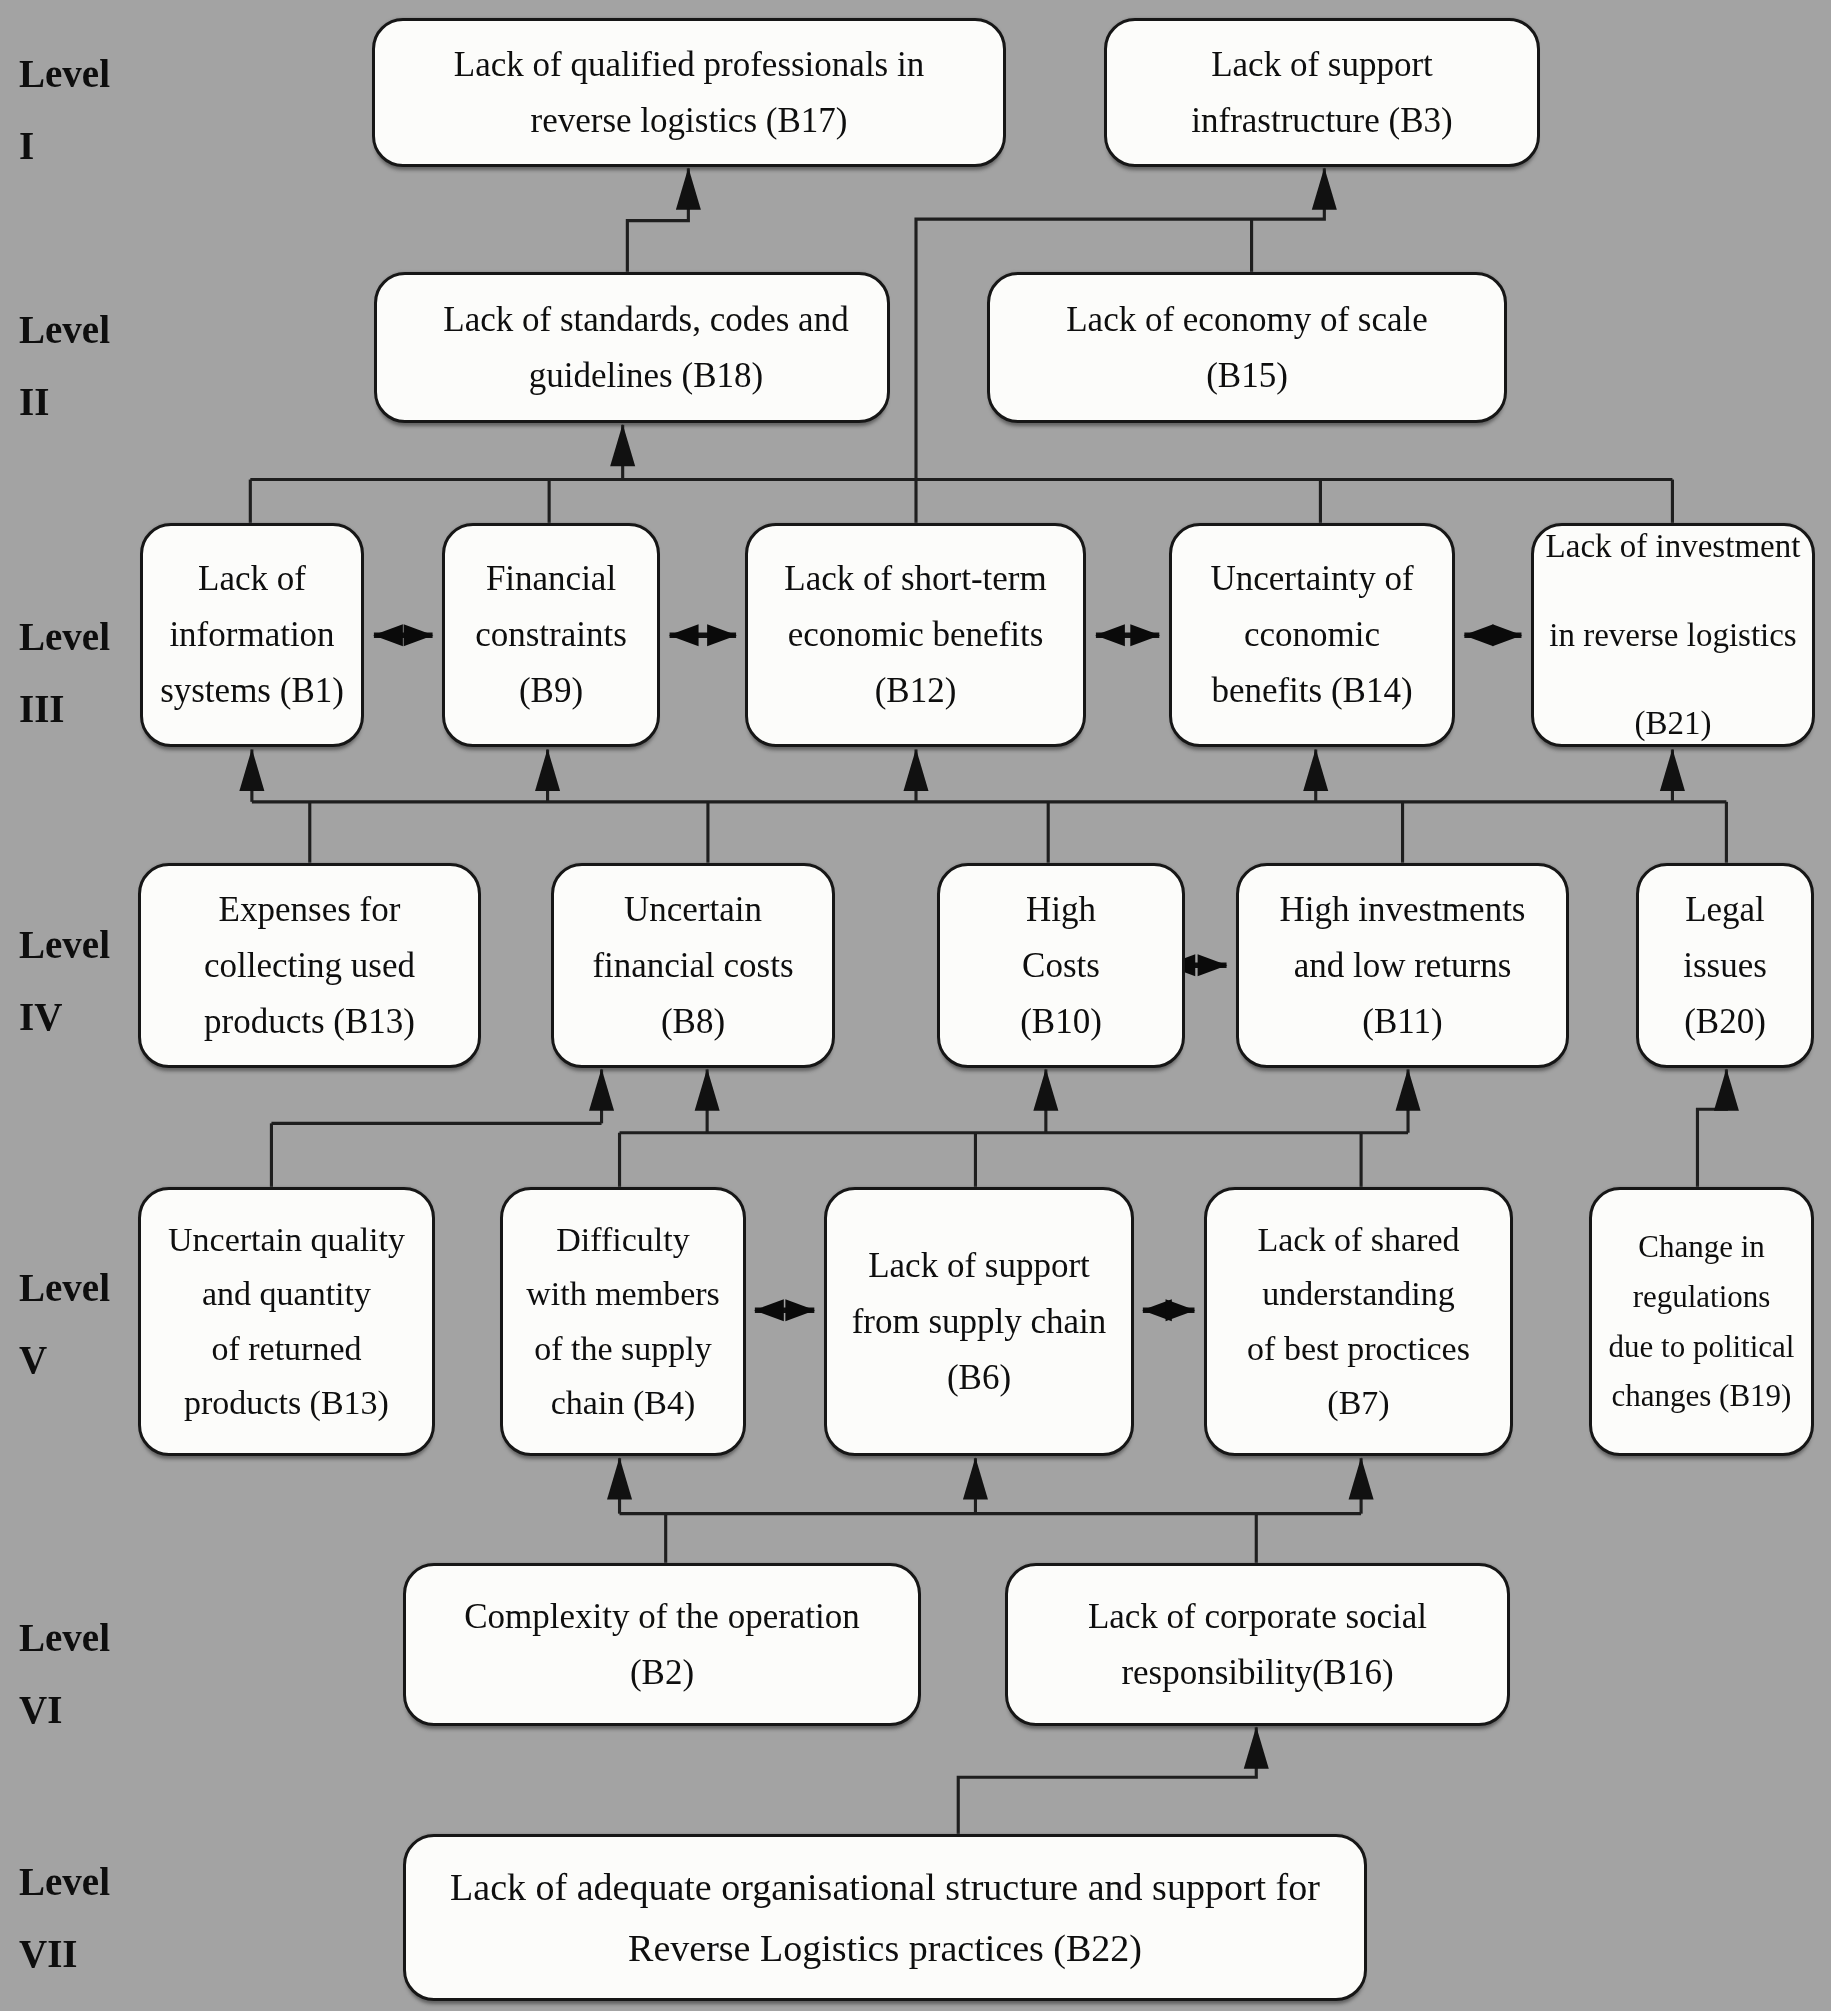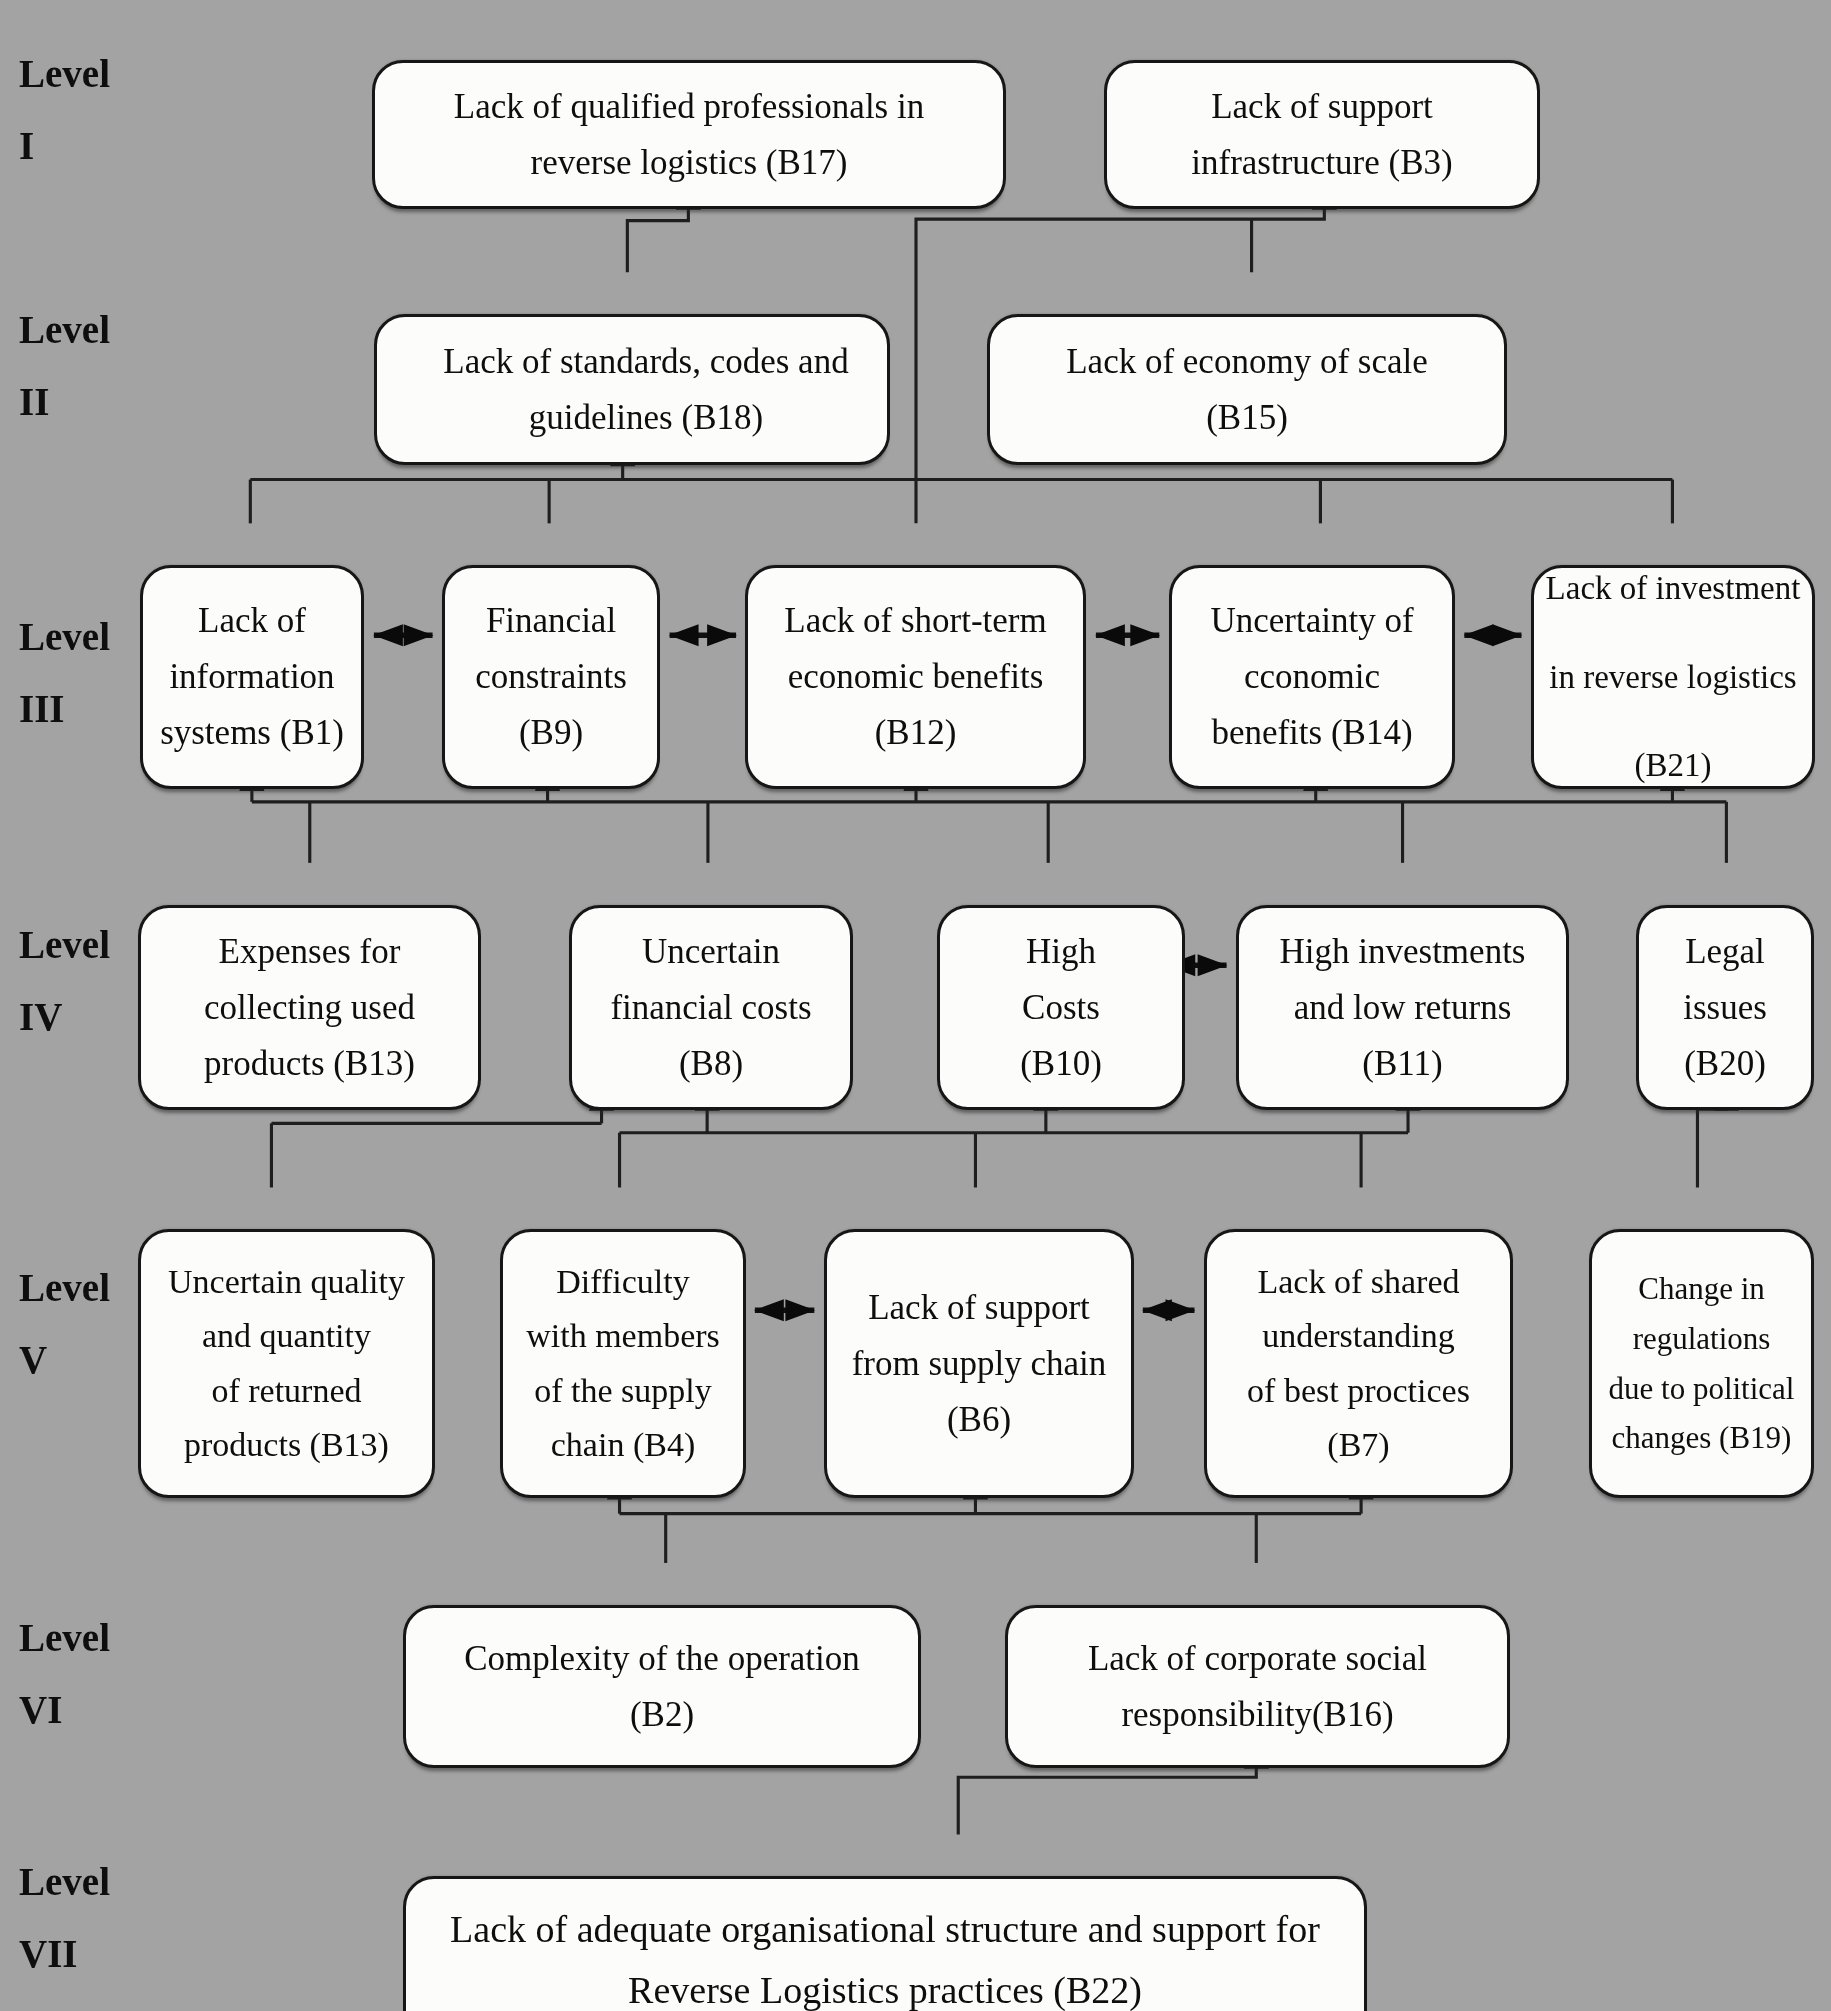--- a/index.html
+++ b/index.html
@@ -17,21 +17,20 @@
     position:absolute;
     box-sizing:border-box;
     display:flex;flex-direction:column;justify-content:center;align-items:center;
     text-align:center;
     background:#fcfcfa;
     border:3.1px solid #161616;
     border-radius:31px;
     box-shadow:0 6.3px 3.9px -3.9px rgba(40,40,40,.55), 0 -2.3px 1.6px -1.6px rgba(120,120,120,.35);
     font-size:35px;
     line-height:1.6;
-    margin-top:42px;
   }
   .box .line{white-space:nowrap;}
   .level-label{
     position:absolute;left:19px;
     font-weight:bold;
     font-size:39px;
     line-height:72px;
   }
 </style>
 </head>
@@ -160,21 +159,21 @@
     <div class="box" style="left: 1531px; top: 523px; width: 284px; height: 224px; font-size: 33px; gap: 36px;">
       <div class="line">Lack of investment</div>
       <div class="line">in reverse logistics</div>
       <div class="line">(B21)</div>
     </div>
     <div class="box" style="left: 138px; top: 863px; width: 343px; height: 205px;">
       <div class="line">Expenses for</div>
       <div class="line">collecting used</div>
       <div class="line">products (B13)</div>
     </div>
-    <div class="box" style="left: 569px; top: 863px; width: 284px; height: 205px;">
+    <div class="box" style="left: 551px; top: 863px; width: 284px; height: 205px;">
       <div class="line">Uncertain</div>
       <div class="line">financial costs</div>
       <div class="line">(B8)</div>
     </div>
     <div class="box" style="left: 937px; top: 863px; width: 248px; height: 205px;">
       <div class="line">High</div>
       <div class="line">Costs</div>
       <div class="line">(B10)</div>
     </div>
     <div class="box" style="left: 1236px; top: 863px; width: 333px; height: 205px;">

